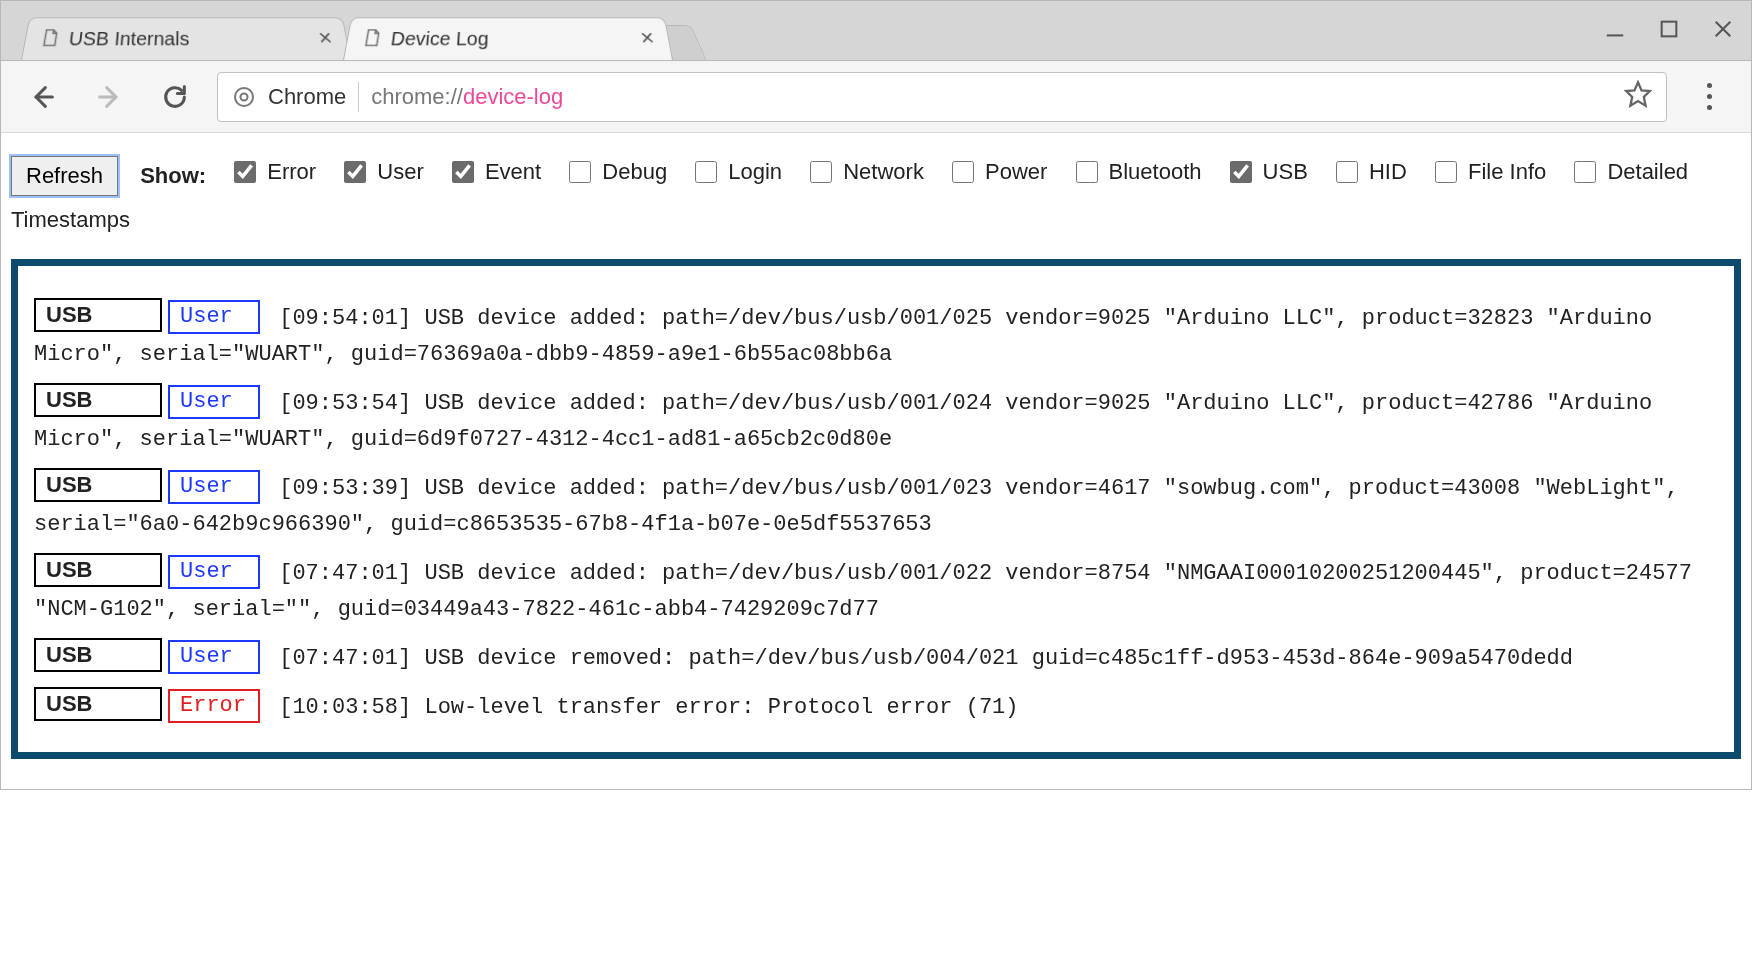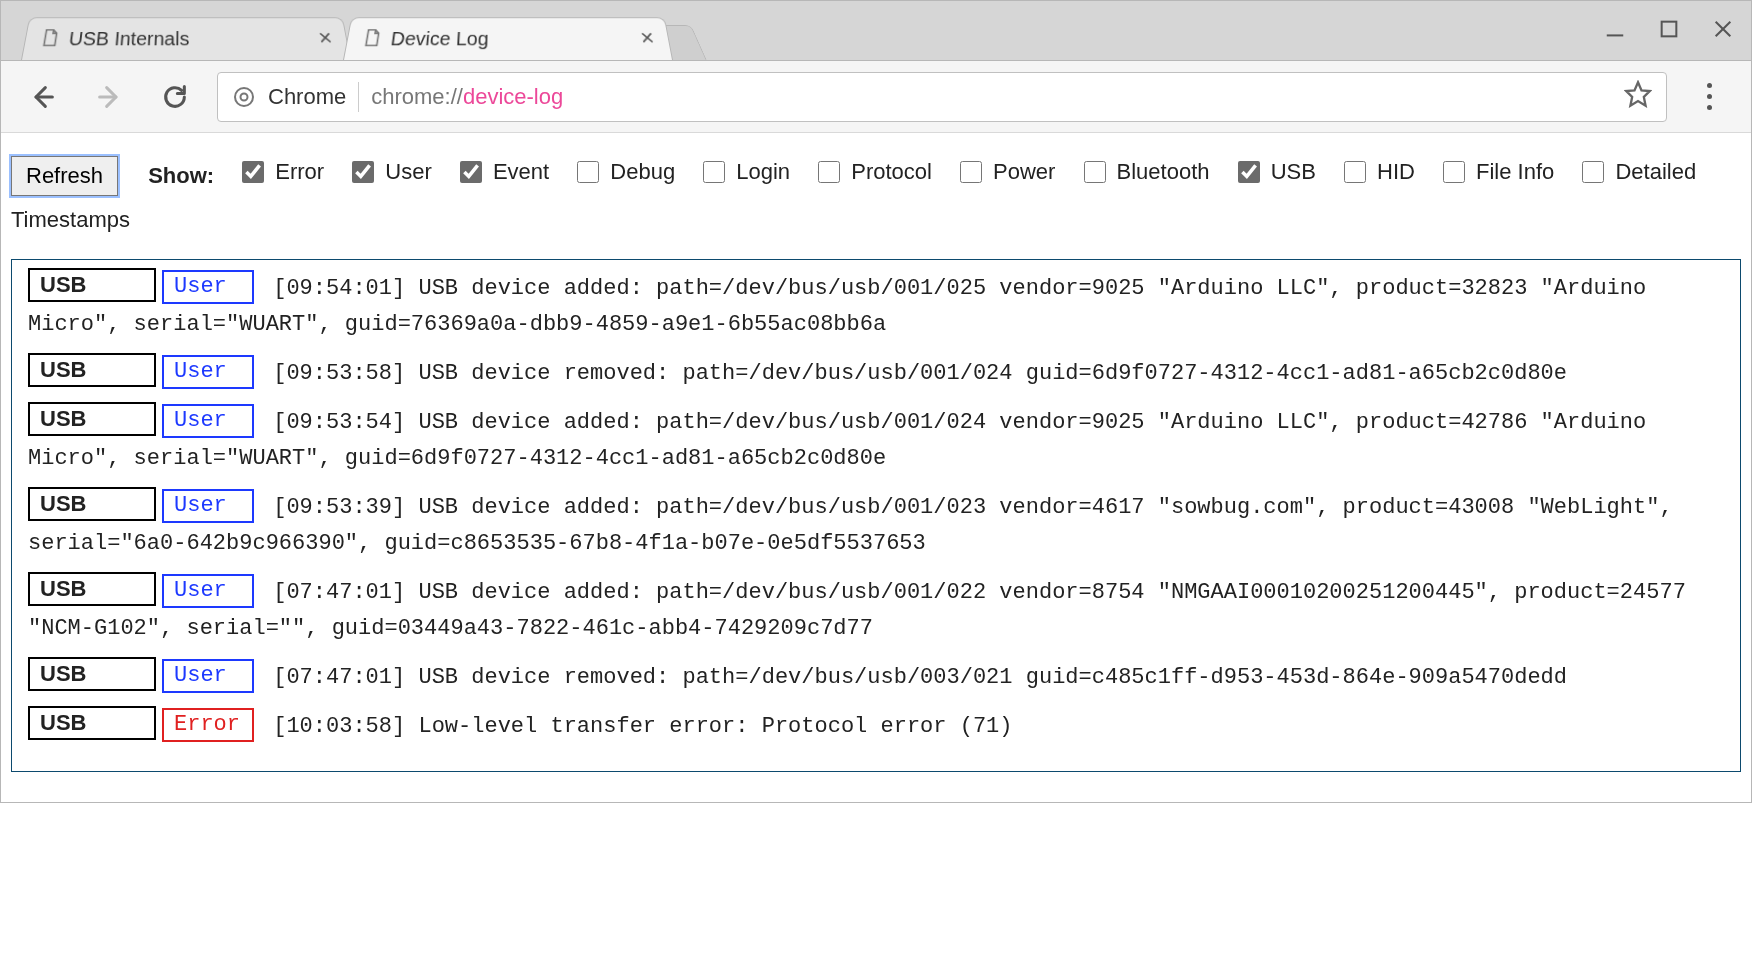--- a/index.html
+++ b/index.html
@@ -163,41 +163,41 @@
   }
   .refresh-btn {
     font-family: inherit;
     font-size: 22px;
     padding: 6px 14px;
     background: #efefef;
     border: 1px solid #777;
     outline: 2px solid #9bc0ff;
     outline-offset: 0;
     cursor: pointer;
-    margin-right: 24px;
+    margin-right: 16px;
   }
   .show-label { font-weight: 700; margin-right: 18px; }
   .chk {
     display: inline-flex;
     align-items: center;
     gap: 8px;
     margin-right: 18px;
     white-space: nowrap;
   }
   .chk input[type=checkbox] {
     width: 22px; height: 22px;
     accent-color: #6b6b6b;
     cursor: pointer;
   }
   .timestamps-label { display:block; margin-top:2px; }
 
   .log-box {
     margin-top: 18px;
-    border: 1px solid #0c4a6e;
-    padding: 8px 16px 20px 16px;
+    border: 7px solid #0c4a6e;
+    padding: 32px 16px 20px 16px;
   }
   .log-entry {
     font-family: "Courier New", Courier, monospace;
     font-size: 22px;
     line-height: 36px;
     margin-bottom: 10px;
     word-break: break-word;
   }
   .log-entry:last-child { margin-bottom: 6px; }
   .tag {
@@ -339,21 +339,21 @@
             <input type="checkbox" checked="" style="">
             <span>Event</span>
           </label> <label class="chk">
             <input type="checkbox" style="">
             <span>Debug</span>
           </label> <label class="chk">
             <input type="checkbox" style="">
             <span>Login</span>
           </label> <label class="chk">
             <input type="checkbox" style="">
-            <span>Protocol</span>
+            <span>Network</span>
           </label> <label class="chk">
             <input type="checkbox" style="">
             <span>Power</span>
           </label> <label class="chk">
             <input type="checkbox" style="">
             <span>Bluetooth</span>
           </label> <label class="chk">
             <input type="checkbox" checked="" style="">
             <span>USB</span>
           </label> <label class="chk">
@@ -365,23 +365,22 @@
           </label> <label class="chk">
             <input type="checkbox" style="">
             <span>Detailed</span>
           </label> </span>
       <span class="timestamps-label">Timestamps</span>
     </div>
 
     <div class="log-box">
       <div id="log-mount">
           <div class="log-entry"><span class="tag">USB</span><span class="tag level user">User</span><span> [09:54:01] USB device added: path=/dev/bus/usb/001/025 vendor=9025 "Arduino LLC", product=32823 "Arduino Micro", serial="WUART", guid=76369a0a-dbb9-4859-a9e1-6b55ac08bb6a</span></div>
-          <div class="log-entry"><span class="tag">USB</span><span class="tag level user">User</span><span> [09:53:58] USB device removed: path=/dev/bus/usb/001/024 guid=6d9f0727-4312-4cc1-ad81-a65cb2c0d80e</span></div>
           <div class="log-entry"><span class="tag">USB</span><span class="tag level user">User</span><span> [09:53:54] USB device added: path=/dev/bus/usb/001/024 vendor=9025 "Arduino LLC", product=42786 "Arduino Micro", serial="WUART", guid=6d9f0727-4312-4cc1-ad81-a65cb2c0d80e</span></div>
           <div class="log-entry"><span class="tag">USB</span><span class="tag level user">User</span><span> [09:53:39] USB device added: path=/dev/bus/usb/001/023 vendor=4617 "sowbug.com", product=43008 "WebLight", serial="6a0-642b9c966390", guid=c8653535-67b8-4f1a-b07e-0e5df5537653</span></div>
           <div class="log-entry"><span class="tag">USB</span><span class="tag level user">User</span><span> [07:47:01] USB device added: path=/dev/bus/usb/001/022 vendor=8754 "NMGAAI00010200251200445", product=24577 "NCM-G102", serial="", guid=03449a43-7822-461c-abb4-7429209c7d77</span></div>
-          <div class="log-entry"><span class="tag">USB</span><span class="tag level user">User</span><span> [07:47:01] USB device removed: path=/dev/bus/usb/003/021 guid=c485c1ff-d953-453d-864e-909a5470dedd</span></div>
+          <div class="log-entry"><span class="tag">USB</span><span class="tag level user">User</span><span> [07:47:01] USB device removed: path=/dev/bus/usb/004/021 guid=c485c1ff-d953-453d-864e-909a5470dedd</span></div>
           <div class="log-entry"><span class="tag">USB</span><span class="tag level error">Error</span><span> [10:03:58] Low-level transfer error: Protocol error (71)</span></div>
         </div>
     </div>
   </div>
 
 </div>
 
 </body></html>

